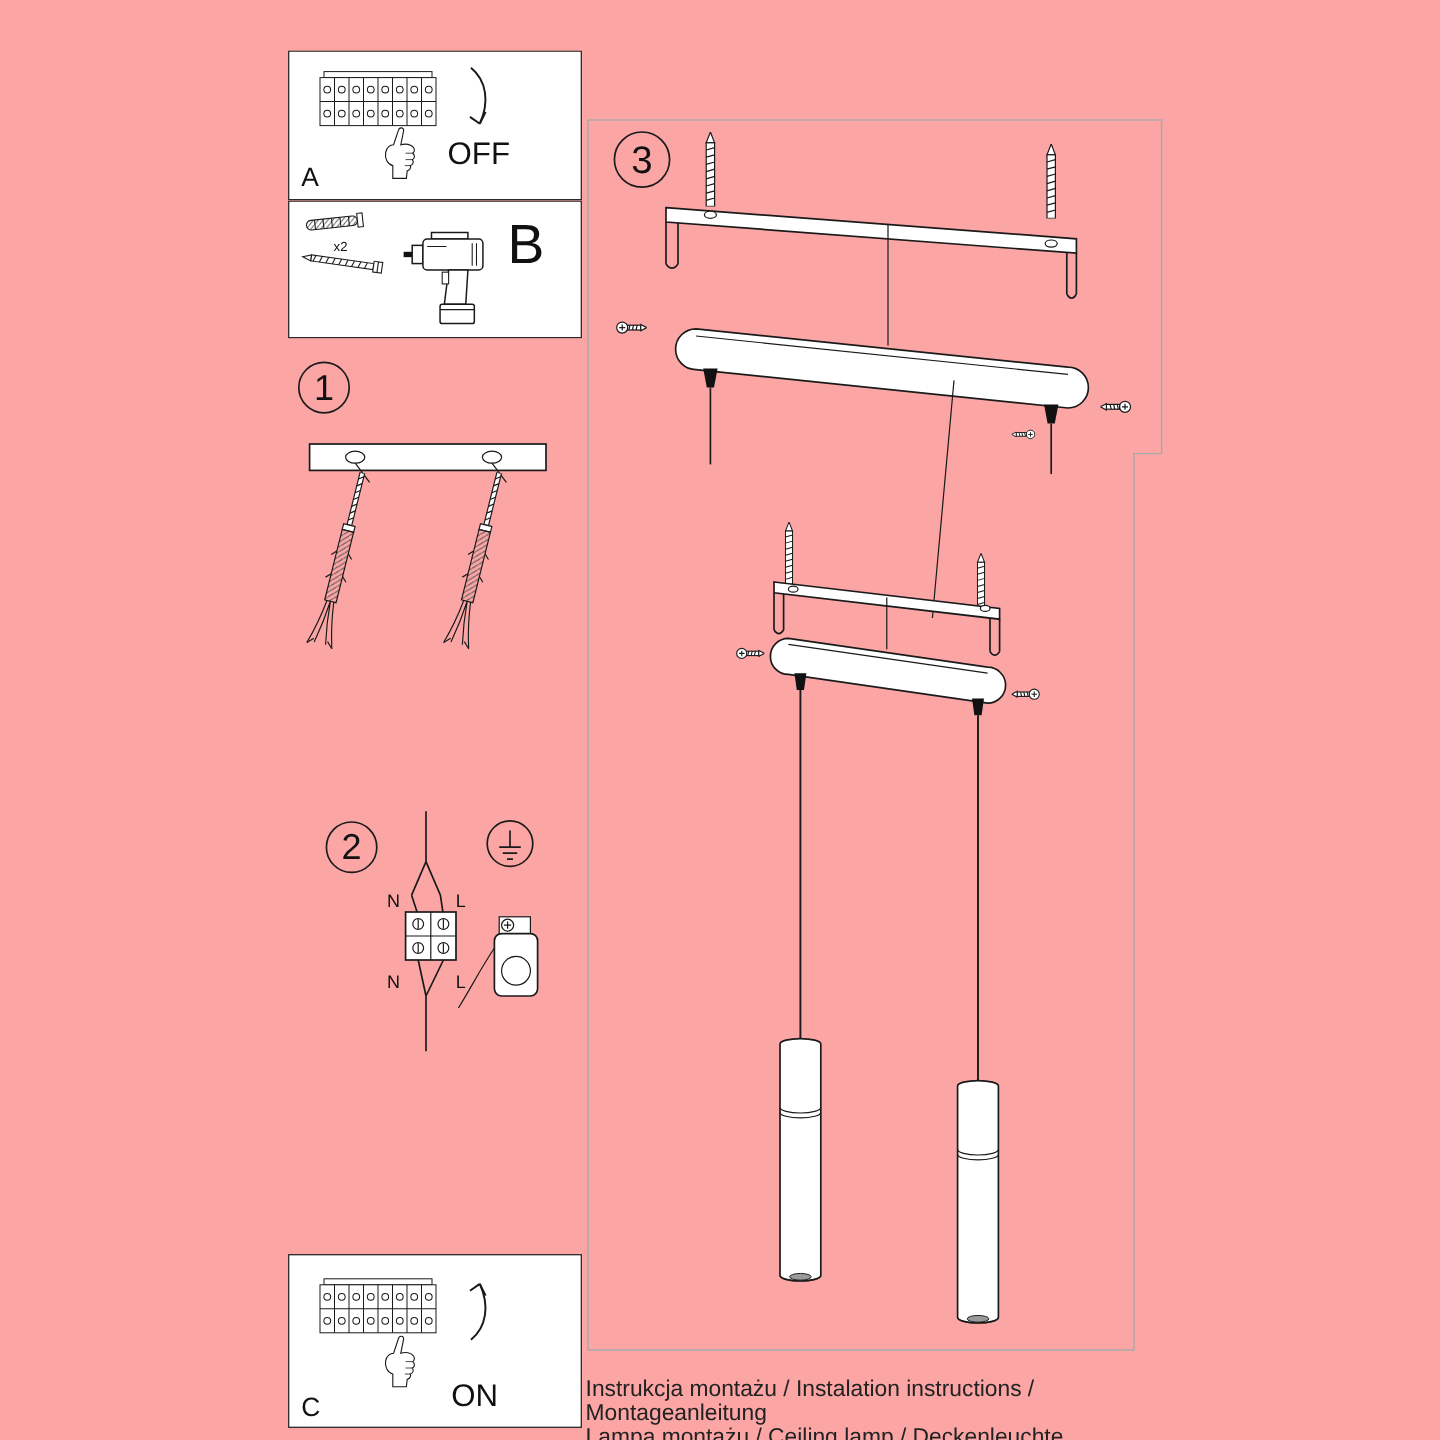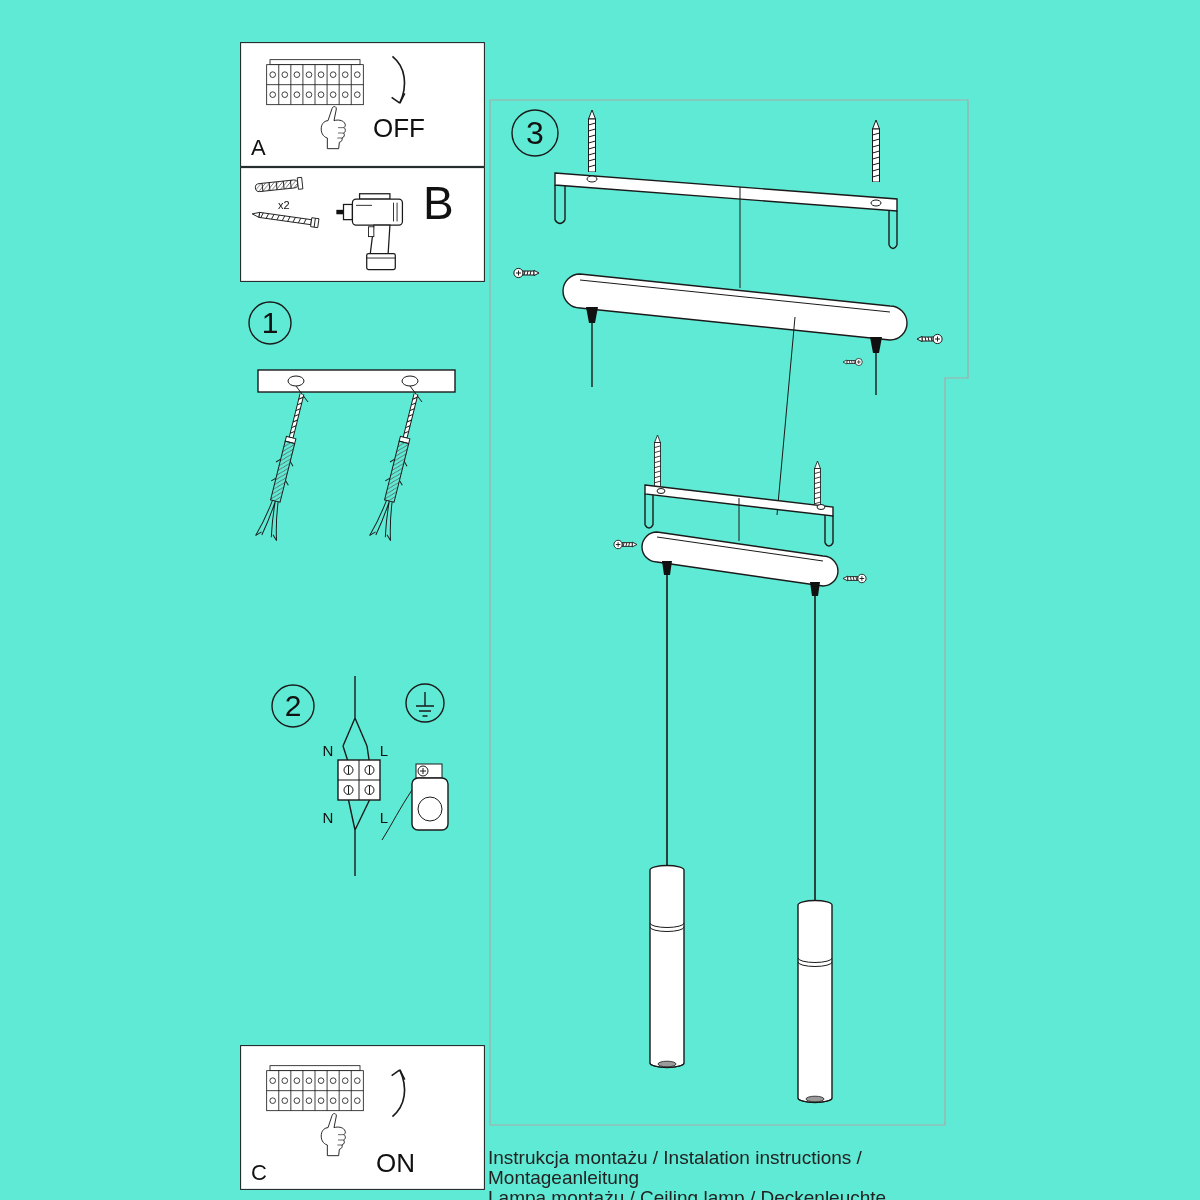--- a/index.html
+++ b/index.html
@@ -1,17 +1,17 @@
 <!DOCTYPE html>
 <html><head>
 <meta charset="utf-8">
 <style>
   html,body{margin:0;padding:0;background:#fff;}
   .sheet{
-    position:relative;width:1200px;height:1200px;background:#5eead4;
+    position:relative;width:1200px;height:1200px;background:#fca5a5;
     font-family:"Liberation Sans", sans-serif;color:#111;overflow:hidden;
   }
   .abs{position:absolute;}
   svg{display:block;}
   svg text{font-family:"Liberation Sans", sans-serif;fill:#111;}
   .ln{stroke:#1a1a1a;stroke-width:1.4;fill:none;}
   .lnthin{stroke:#1a1a1a;stroke-width:1;fill:none;}
   .fw{stroke:#1a1a1a;stroke-width:1.4;fill:#fff;}
   .fwthin{stroke:#1a1a1a;stroke-width:1;fill:#fff;}
   .blk{fill:#111;stroke:none;}

